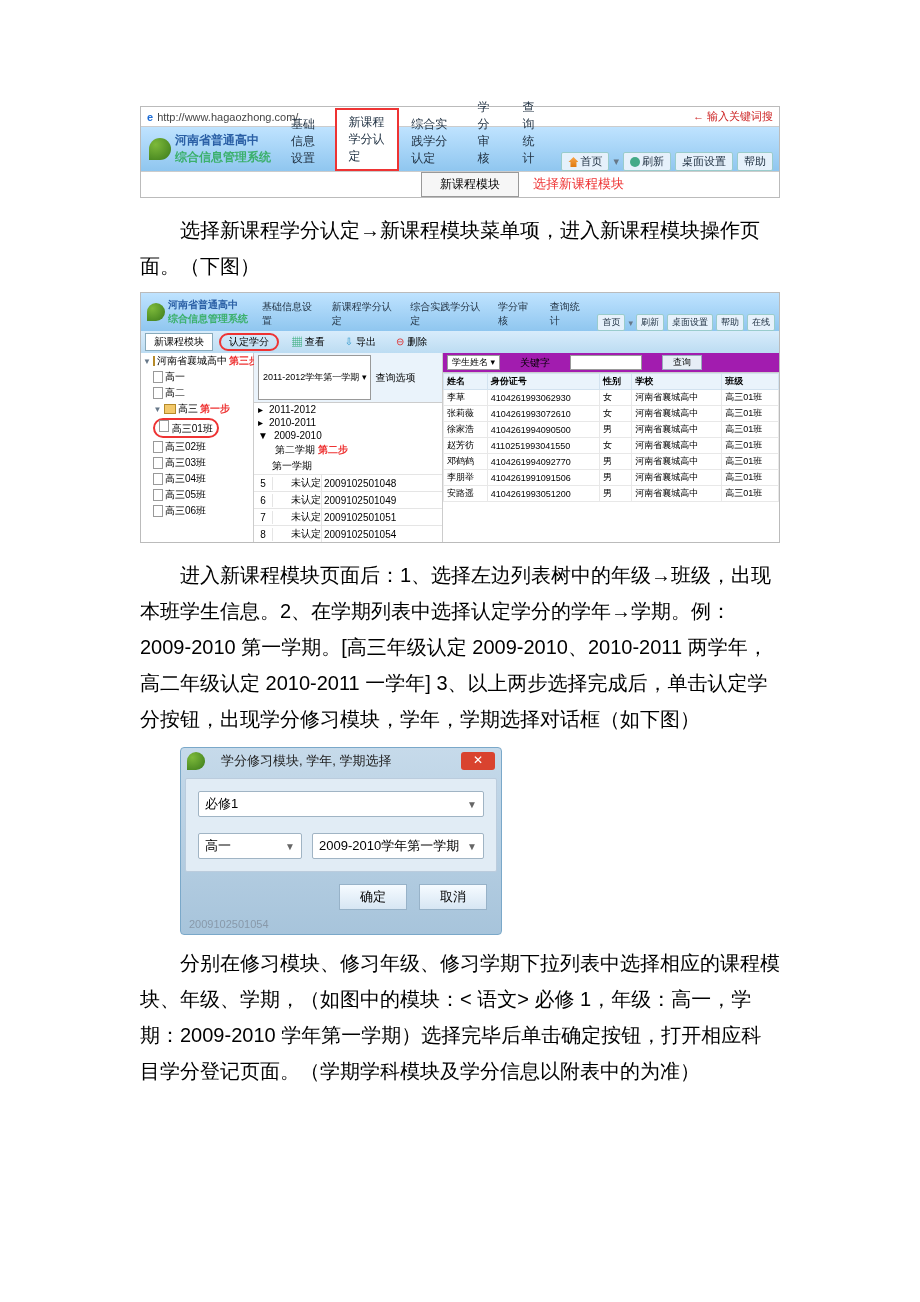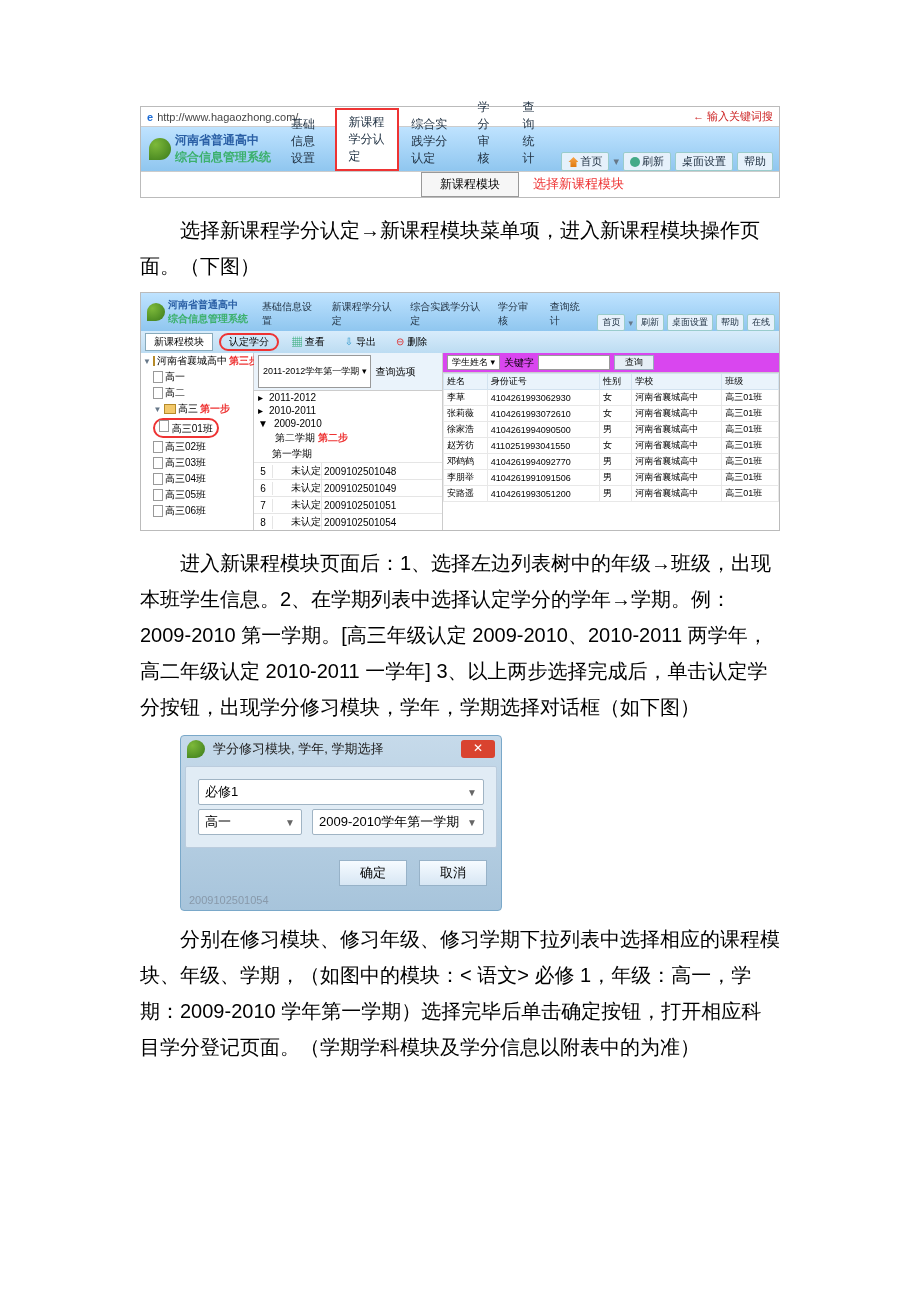--- a/index.html
+++ b/index.html
@@ -52,44 +52,44 @@
 .ss2 .tree .nd{padding:1px 2px;white-space:nowrap;display:flex;align-items:center;gap:2px}
 .ss2 .tree .tg{width:9px;height:9px;display:inline-flex;align-items:center;justify-content:center;font-size:8px;color:#678}
 .ss2 .tree .fold{display:inline-block;width:10px;height:8px;background:#f3c96b;border:1px solid #b58a2a}
 .ss2 .tree .file{display:inline-block;width:8px;height:10px;background:#fff;border:1px solid #999}
 .ss2 .tree .l0{padding-left:2px}
 .ss2 .tree .l1{padding-left:12px}
 .ss2 .tree .l2{padding-left:12px}
 .ss2 .tree .circ{border:2px solid #e33;border-radius:10px;padding:0 4px}
 .ss2 .center{flex:0 0 188px;border-right:1px solid #ccc}
 .ss2 .center .opt{background:#eaf3fb;padding:2px 4px;display:flex;gap:4px;align-items:center;border-bottom:1px solid #ccc}
-.ss2 .center .opt .sel{background:#fff;border:1px solid #999;padding:9px 4px;font-size:9px}
+.ss2 .center .opt .sel{background:#fff;border:1px solid #999;padding:15px 4px;font-size:9px}
 .ss2 .center .yt{display:flex;flex-direction:column}
 .ss2 .center .yr{padding:1px 4px;display:flex;align-items:center;gap:3px}
 .ss2 .center .row{display:flex;align-items:center;border-top:1px solid #e5e5e5}
 .ss2 .center .row .n{width:18px;text-align:center;border-right:1px solid #e5e5e5;padding:1px 0}
 .ss2 .center .row .st{width:48px;text-align:right;border-right:1px solid #e5e5e5;padding:1px 0}
 .ss2 .center .row .id{flex:1;padding:1px 2px}
 .ss2 .right{flex:1;overflow:hidden}
-.ss2 .right .filt{background:#d946ef;padding:2px 4px;display:flex;gap:4px;align-items:center;border-bottom:1px solid #ccc}
+.ss2 .right .filt{background:#a21caf;padding:2px 4px;display:flex;gap:20px;align-items:center;border-bottom:1px solid #ccc}
 .ss2 .right .filt .sel{background:#fff;border:1px solid #999;padding:0 4px;font-size:9px}
 .ss2 .right .filt .inp{background:#fff;border:1px solid #999;width:70px;height:13px}
 .ss2 .right .filt .qbtn{background:#e6eef6;border:1px solid #9ab;padding:0 10px;font-size:9px}
 .ss2 table{border-collapse:collapse;width:100%;font-size:9px}
-.ss2 th{background:#eaf3fb;border:1px solid #d3e2ef;padding:1px 3px;font-weight:normal;text-align:left}
+.ss2 th{background:#eaf3fb;border:1px solid #d3e2ef;padding:1px 3px;font-weight:bold;text-align:left}
 .ss2 td{border:1px solid #e8e8e8;padding:1px 3px;white-space:nowrap}
 
 
 .ss3{border:1px solid #7aa8c9;background:linear-gradient(#c6daea,#a7c4db);font-size:13px;width:320px;margin:10px 0 10px 40px;border-radius:4px}
-.ss3 .tbar{display:flex;align-items:center;padding:4px 6px;gap:8px}
+.ss3 .tbar{display:flex;align-items:center;padding:4px 6px;gap:16px}
 .ss3 .tbar .ic{width:18px;height:18px;background:radial-gradient(circle at 30% 30%,#7db93a,#3a7a1a);border-radius:50% 50% 50% 0}
 .ss3 .tbar .tt{color:#222;font-size:13px;flex:1}
 .ss3 .tbar .close{background:#d9432f;color:#fff;width:34px;height:18px;border-radius:3px;text-align:center;line-height:16px;font-size:12px}
 .ss3 .in{background:#e1ecf5;margin:4px;padding:12px 12px 6px 12px;border:1px solid #bcd;border-radius:2px}
-.ss3 .sel{background:#fff;border:1px solid #a0b4c4;border-radius:2px;display:flex;align-items:center;padding:2px 6px;margin-bottom:4px;height:20px}
+.ss3 .sel{background:#fff;border:1px solid #a0b4c4;border-radius:2px;display:flex;align-items:center;padding:2px 6px;margin-bottom:16px;height:20px}
 .ss3 .sel .arr{margin-left:auto;color:#666;font-size:10px}
 .ss3 .row2{display:flex;gap:10px;margin-bottom:6px}
 .ss3 .row2 .sel{flex:1;margin-bottom:0}
 .ss3 .row2 .sel.sm{flex:0 0 90px}
 .ss3 .btns{display:flex;justify-content:flex-end;gap:12px;padding:8px 14px}
 .ss3 .btns .b{background:linear-gradient(#f6fbff,#d7e6f3);border:1px solid #97b2c8;padding:3px 20px;border-radius:0;font-size:13px}
 .ss3 .ghost{color:#89a;font-size:11px;padding:0 8px 4px 8px}
 </style>
 </head>
 <body>

